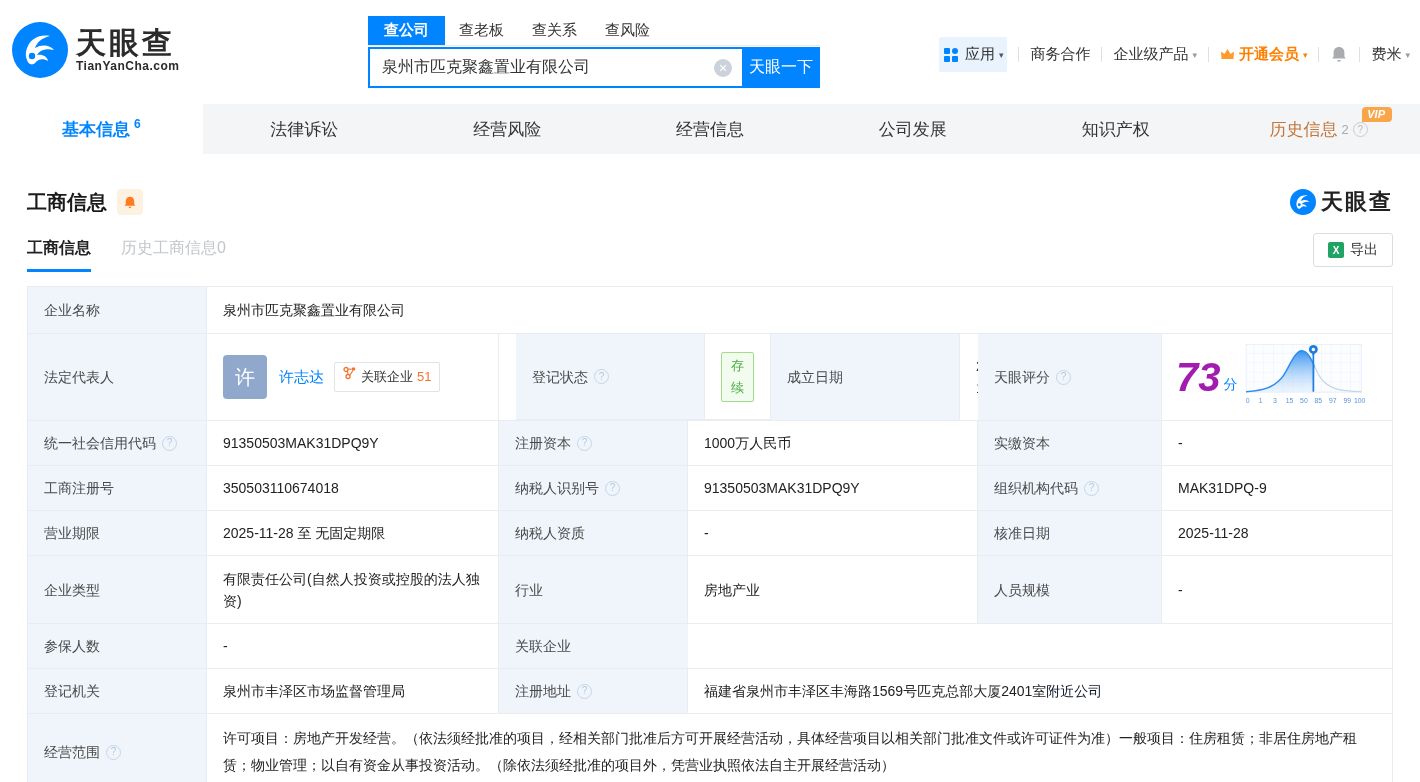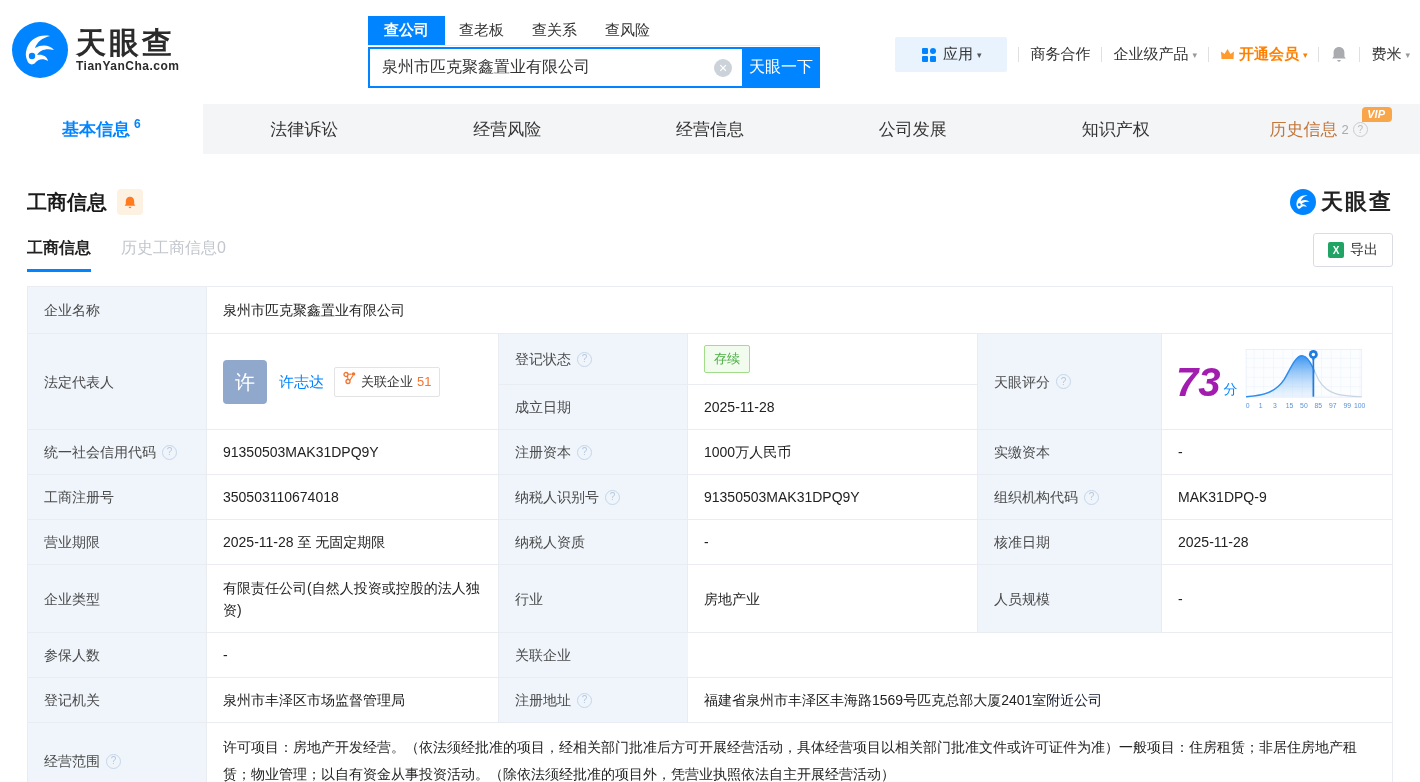--- a/index.html
+++ b/index.html
@@ -30,21 +30,21 @@
     font-size:16px; color:#333; padding:0 36px 0 12px; border-radius:0;
     font-family:"Liberation Sans","DejaVu Sans",sans-serif; }
   .clear-btn { position:absolute; right:10px; top:12px; width:18px; height:18px; border-radius:50%;
     background:#ccd2d9; color:#fff; font-size:11px; display:flex; align-items:center;
     justify-content:center; cursor:pointer; }
   .search-btn { width:78px; height:41px; background:#0084ff; color:#ffffff; border:none; font-size:16px;
     cursor:pointer; font-family:Liberation Sans, sans-serif; }
 
   .top-nav { position:absolute; right:10px; top:37px; display:flex; align-items:center; font-size:15px; color:#333; }
   .nav-sep { width:1px; height:15px; background:#e0e0e0; margin:0 11px; }
-  .apps-chip { display:flex; align-items:center; background:#e9f3fd; padding:8px 26px; border-radius:2px; cursor:pointer; }
+  .apps-chip { display:flex; align-items:center; background:#e9f3fd; padding:8px 4px; border-radius:2px; cursor:pointer; }
   .apps-chip svg { margin-right:6px; }
   .caret { font-size:9px; color:#999; margin-left:4px; }
   .caret.dark { color:#555; }
   .caret.orange { color:#ff8000; }
   .nav-item { cursor:pointer; display:flex; align-items:center; }
   .nav-vip { color:#ff8000; font-weight:700; display:flex; align-items:center; cursor:pointer; }
   .nav-vip svg { margin-right:4px; }
   .bell-btn { cursor:pointer; display:flex; align-items:center; }
 
   
@@ -86,21 +86,21 @@
     border-bottom:1px solid #e9edf2; }
   .cell { border-right:1px solid #e9edf2; padding:11px 16px; font-size:14px; display:flex;
     align-items:center; line-height:22px; }
   .t-row .cell:last-child { border-right:none; }
   .lbl { background:#eff5fb; color:#4a4a4a; }
   .val { background:#fff; color:#222; }
   .q { width:15px; height:15px; border-radius:50%; border:1px solid #c5d6e8; color:#b4c8dd;
     font-size:10px; display:inline-flex; align-items:center; justify-content:center; margin-left:6px; flex:0 0 auto; cursor:pointer;}
   .span-rest { grid-column:2 / 7; }
   .span-val2 { grid-column:4 / 7; }
-  .mid-wrap { grid-column:3 / 5; padding:0; display:flex; flex-direction:column; align-items:stretch; }
+  .mid-wrap { grid-column:3 / 5; padding:0; display:flex; align-items:stretch;margin-left:17px; }
   .mid-row { flex:1; display:grid; grid-template-columns:189px 1fr; }
   .mid-row:first-child { border-bottom:1px solid #e9edf2; }
   .mid-row .cell:last-child { border-right:1px solid #e9edf2; }
   .mid-wrap.cell { border-right:none; }
 
   .avatar { width:44px; height:44px; border-radius:4px; background:#90a8cc; color:#fff; font-size:20px;
     display:flex; align-items:center; justify-content:center; flex:0 0 auto; }
   .rep-name { color:#0084ff; font-size:15px; margin-left:12px; cursor:pointer; }
   .rel-badge { margin-left:10px; border:1px solid #e3e3e3; border-radius:2px; padding:3px 8px;
     display:flex; align-items:flex-start; font-size:13px; color:#333; cursor:pointer; background:#fff; }

